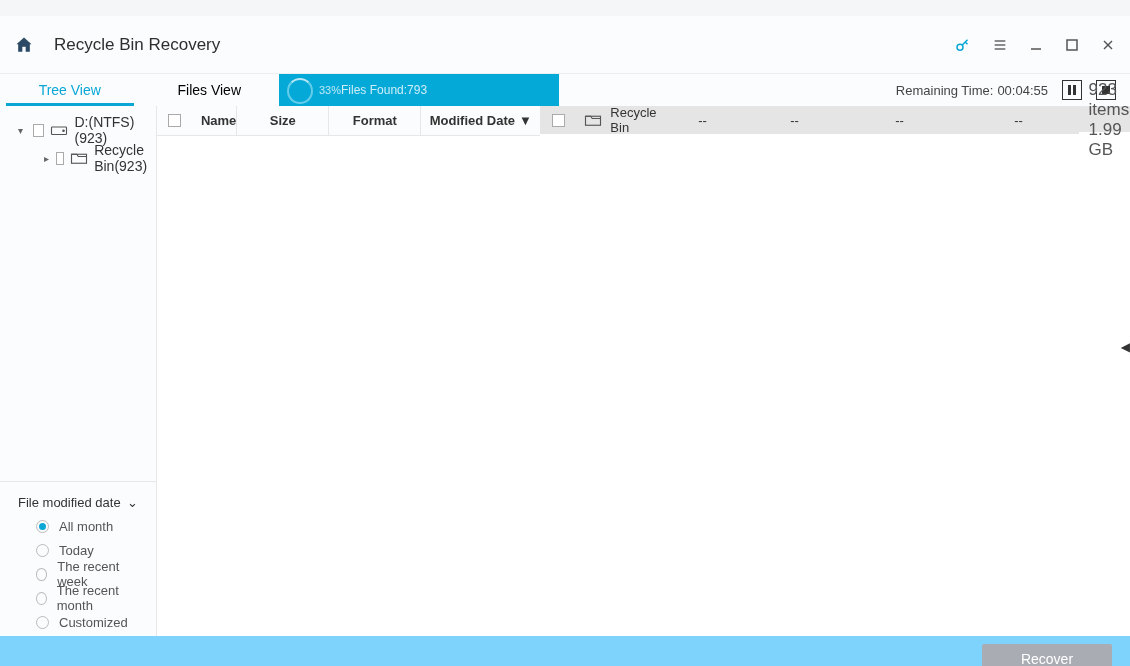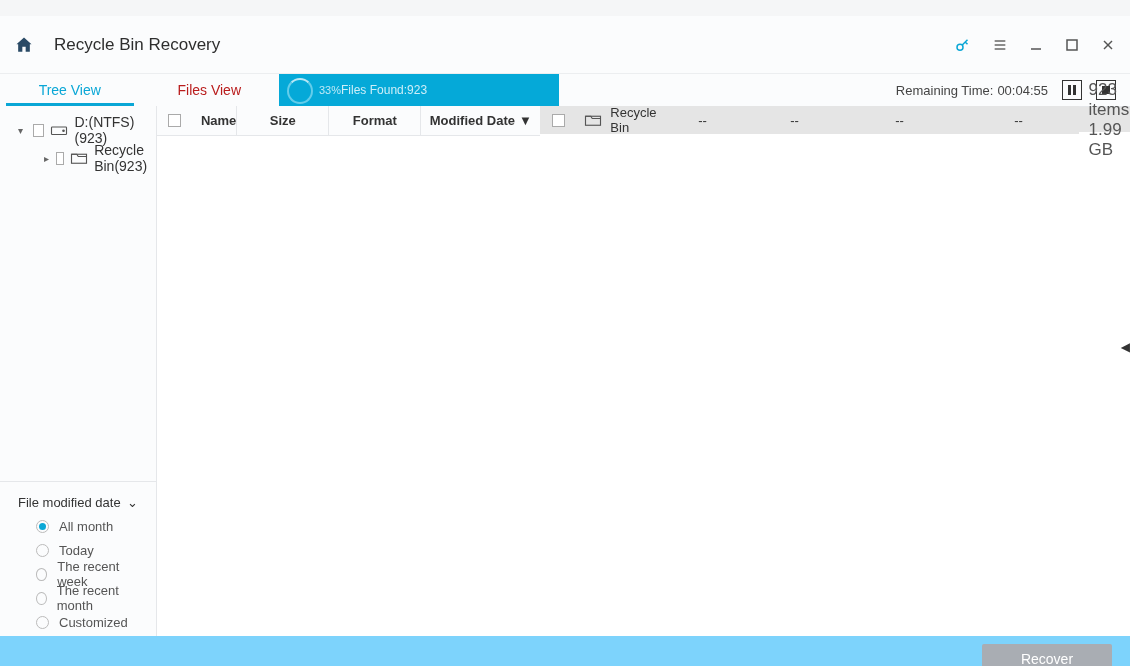--- a/index.html
+++ b/index.html
@@ -8,21 +8,21 @@
 
 .titlebar { height: 58px; background: #fbfcfd; display: flex; align-items: center; padding: 0 14px; border-bottom: 1px solid #eceef0; margin-top: 16px; }
 .titlebar .home { color: #0b3a5c; margin-right: 20px; }
 .titlebar .title { font-size: 17px; color: #2e2e2e; font-weight: 400; flex: 1; }
 .titlebar .right-icons { display: flex; align-items: center; gap: 20px; color: #555; }
 .win-btn { width: 16px; height: 16px; display: flex; align-items: center; justify-content: center; cursor: pointer; }
 
 
 .status-row { height: 32px; display: flex; align-items: stretch; background: #fbfcfd; }
 .tabs { width: 279px; display: flex; }
-.tab { flex: 1; display: flex; align-items: center; justify-content: center; font-size: 14px; color: #b91c1c; cursor: pointer; }
+.tab { flex: 1; display: flex; align-items: center; justify-content: center; font-size: 14px; color: #000000; cursor: pointer; }
 .tab.active { color: #0aa7d6; position: relative; }
 .tab.active::after { content: ""; position: absolute; left: 6px; right: 6px; bottom: 0; height: 3px; background: #0aa7d6; }
 .progress-cell { width: 280px; background: #05a9d8; color: #cdeef8; display: flex; align-items: center; padding-left: 14px; font-size: 12px; position: relative; }
 .progress-cell .pct { color: #bfe9f6; font-size: 11px; }
 .progress-cell .ring { position:absolute; left:8px; top:4px; width:26px; height:26px; border:2px solid #6fd1ec; border-top-color:#cdeef8; border-radius:50%; opacity:0.9;}
 .spacer { flex: 1; display: flex; align-items: center; justify-content: flex-end; padding-right: 14px; gap: 14px; font-size: 13px; color: #444; }
 .sq-btn { width: 20px; height: 20px; border: 1.5px solid #333; display: flex; align-items: center; justify-content: center; cursor: pointer; }
 
 
 .main { display: flex; height: 530px; }
@@ -107,21 +107,21 @@
 
 <div class="status-row">
   <div class="tabs">
     <div class="tab active">Tree View</div>
     <div class="tab">Files View</div>
   </div>
   <div class="progress-cell">
     <span class="ring"></span>
     <span class="pct" style="margin-left:26px">33%</span>
     <span>Files Found:</span>
-    <span>923</span>
+    <span>793</span>
   </div>
   <div class="spacer">
     <span>Remaining Time:</span>
     <span style="margin-left:-10px">00:04:55</span>
     <span class="sq-btn">
       <svg width="10" height="10" viewBox="0 0 10 10" fill="#333">
           <rect x="1" y="0" width="3" height="10"></rect>
           <rect x="6" y="0" width="3" height="10"></rect>
         </svg>
     </span>

